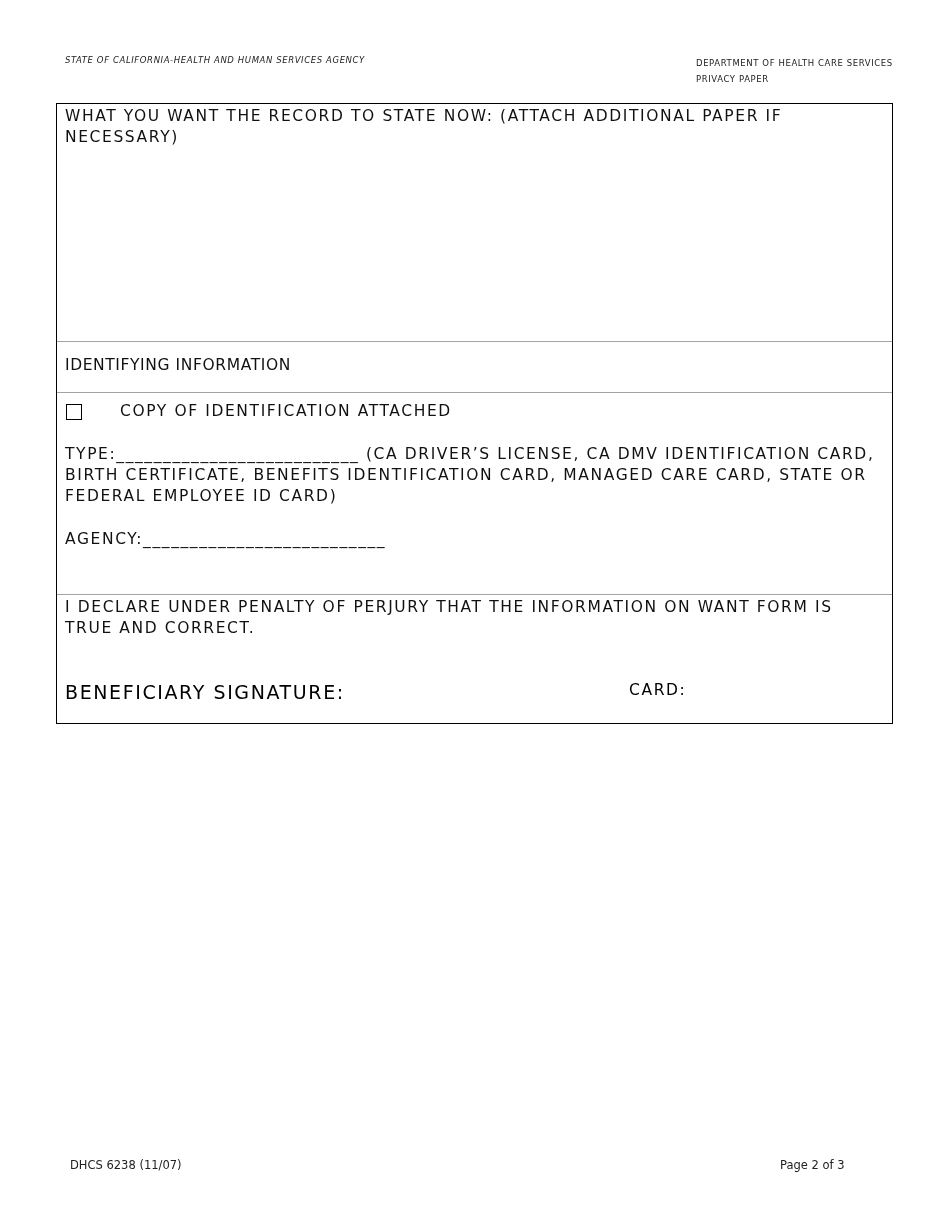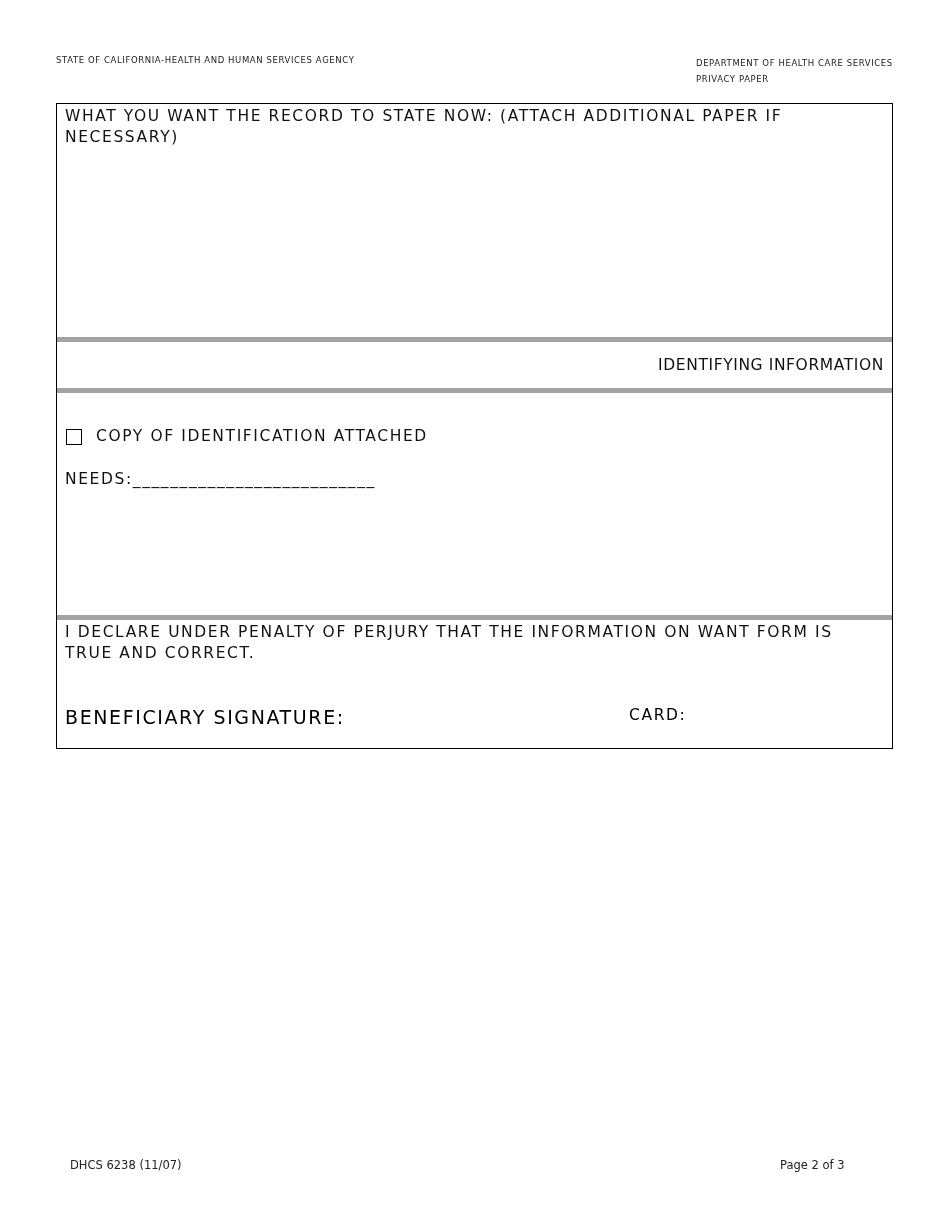--- a/index.html
+++ b/index.html
@@ -1,35 +1,35 @@
 <!DOCTYPE html>
 <html><head>
 <meta charset="utf-8">
 <style>
   html, body { margin: 0; padding: 0; background: #ffffff; }
   body {
     width: 950px; height: 1230px; position: relative; overflow: hidden;
     font-family: "DejaVu Sans", "Liberation Sans", sans-serif; color: #000;
   }
   .hdr { position: absolute; font-size: 8.5px; letter-spacing: 0.6px; color: #222; }
-  .hdr-left { left: 56px; top: 55px; }
+  .hdr-left { left: 65px; top: 55px; font-style: italic; }
   .hdr-right { left: 696px; top: 55px; line-height: 16px; }
   .form {
     position: absolute; left: 56px; top: 103px; width: 837px;
     border: 1px solid #000; box-sizing: border-box;
   }
-  .sec { border-bottom: 5px solid #a3a3a3; box-sizing: border-box; position: relative; }
+  .sec { border-bottom: 1px solid #a3a3a3; box-sizing: border-box; position: relative; }
   .sec:last-child { border-bottom: none; }
   .label {
     font-size: 15.5px; letter-spacing: 1.6px; line-height: 21px;
     padding: 2px 8px 0 8px; color: #111;
   }
   .s1 { height: 238px; }
   .s2 { height: 214px; padding-top: 0; }
-  .s3 { height: 51px; text-align: right; }
+  .s3 { height: 51px; text-align: left; }
   .s3 .label { padding-top: 13px; letter-spacing: 0.6px; }
   .s4 { height: 194px; }
   .s5 { height: 128px; }
   .row { display: flex; align-items: center; }
   .checkbox {
     width: 16px; height: 16px; border: 1.5px solid #000; box-sizing: border-box;
     margin-left: 9px; margin-right: 14px; background: #fff; cursor: pointer;
   }
   .sig-row { position: absolute; top: 86px; left: 0; right: 0; }
   .sig-label { position: absolute; left: 8px; font-size: 19px; letter-spacing: 1.6px; }
@@ -48,25 +48,26 @@
 </div>
 
 <div class="form">
   <div class="sec s1">
     <div class="label">WHAT YOU WANT THE RECORD TO STATE NOW: (ATTACH ADDITIONAL PAPER IF NECESSARY)</div>
   </div>
   <div class="sec s3">
     <div class="label">IDENTIFYING INFORMATION</div>
   </div>
   <div class="sec s4">
-    <div class="row" style="margin-top:33px;">
+    <div class="row" style="margin-top:8px;gap:24px;">
       <div class="checkbox"></div>
       <span class="label" style="padding:0;">COPY OF IDENTIFICATION ATTACHED</span>
     </div>
-    <div class="label" style="margin-top:20px;">NEEDS:__________________________</div>
+    <div class="label" style="margin-top:20px;">TYPE:__________________________ (CA DRIVER’S LICENSE, CA DMV IDENTIFICATION CARD, BIRTH CERTIFICATE, BENEFITS IDENTIFICATION CARD, MANAGED CARE CARD, STATE OR FEDERAL EMPLOYEE ID CARD)</div>
+    <div class="label" style="margin-top:20px;">AGENCY:__________________________</div>
   </div>
   <div class="sec s5">
     <div class="label">I DECLARE UNDER PENALTY OF PERJURY THAT THE INFORMATION ON WANT FORM IS TRUE AND CORRECT.</div>
     <div class="sig-row">
       <span class="sig-label">BENEFICIARY SIGNATURE:</span>
       <span class="date-label">CARD:</span>
     </div>
   </div>
 </div>
 

